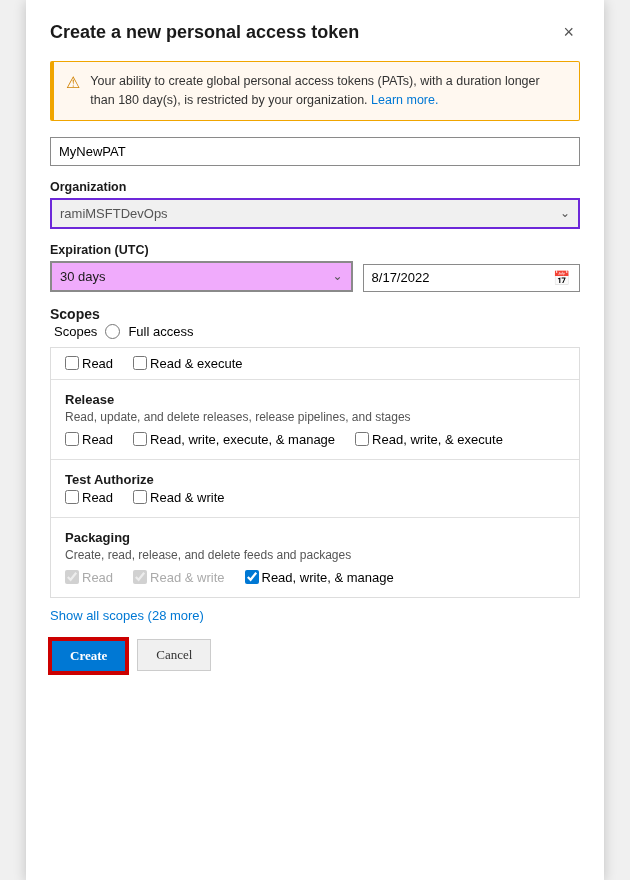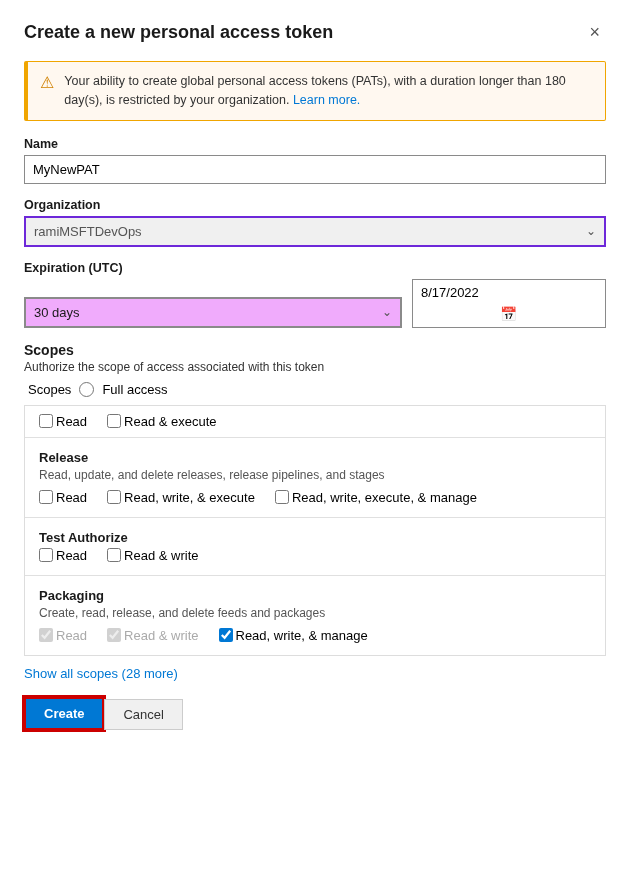--- a/index.html
+++ b/index.html
@@ -7,21 +7,21 @@
       font-family: 'Segoe UI', Tahoma, Geneva, Verdana, sans-serif;
       font-size: 13px;
       background: #f0f0f0;
       display: flex;
       align-items: center;
       justify-content: center;
       min-height: 100vh;
     }
     .dialog {
       background: #fff;
-      width: 630px;
+      width: 578px;
       min-height: 880px;
       padding: 20px 24px;
       position: relative;
       box-shadow: 0 2px 12px rgba(0,0,0,0.2);
     }
     .dialog-header {
       display: flex;
       justify-content: space-between;
       align-items: center;
       margin-bottom: 16px;
@@ -118,21 +118,20 @@
     .expiration-row .select-wrapper {
       flex: 1;
     }
     .date-input-wrapper {
       display: flex;
       align-items: center;
       border: 1px solid #8a8a8a;
       padding: 5px 8px;
       min-width: 140px;
       gap: 6px;
-      flex-direction: column;
     }
     .date-input {
       border: none;
       font-size: 13px;
       font-family: inherit;
       outline: none;
       flex: 1;
     }
     .calendar-icon {
       color: #555;
@@ -233,22 +232,24 @@
     }
     .show-all-link {
       color: #0078d4;
       text-decoration: none;
       font-size: 13px;
       cursor: pointer;
       display: inline;
     }
     .footer {
       display: flex;
-      align-items: flex-end;
+      align-items: flex-start;
+      gap: 10px;
       margin-top: 14px;
+      font-family: Liberation Serif, serif;
     }
     .btn-create {
       background: #0078d4;
       color: #fff;
       border: 2px solid #cc0000;
       padding: 7px 18px;
       font-size: 13px;
       font-family: inherit;
       cursor: pointer;
       font-weight: 600;
@@ -277,21 +278,20 @@
 
   <div class="warning-banner">
     <span class="warning-icon">⚠</span>
     <div class="warning-text">
       <span>Your ability to create global personal access tokens (PATs), with a duration longer than 180 day(s), is restricted by your organization.</span>
       <a href="#">Learn more.</a>
     </div>
   </div>
 
   <div class="form-group">
-    <label class="form-label">Name</label>
     <input type="text" class="text-input" value="MyNewPAT" style="">
   </div>
 
   <div class="form-group">
     <label class="form-label">Organization</label>
     <div class="select-wrapper">
       <select class="select-input">
         <option>ramiMSFTDevOps</option>
       </select>
       <span class="chevron">⌄</span>
@@ -309,21 +309,20 @@
       </div>
       <div class="date-input-wrapper">
         <input type="text" class="date-input" value="8/17/2022" style="">
         <span class="calendar-icon">📅</span>
       </div>
     </div>
   </div>
 
   <div class="scopes-section">
     <div class="scopes-title">Scopes</div>
-    <div class="scopes-desc">Authorize the scope of access associated with this token</div>
     <div class="radio-group">
       <label class="radio-item">
         <span style="font-size:13px;">Scopes</span>
         <input type="radio" name="scope-type" style="">
         <span>Full access</span>
       </label>
     </div>
   </div>
 
   <div class="scrollable-scopes">
@@ -344,25 +343,25 @@
     <div class="scope-section">
       <div class="scope-section-title">Release</div>
       <div class="scope-section-desc">Read, update, and delete releases, release pipelines, and stages</div>
       <div class="scope-options">
         <label class="scope-option">
           <input type="checkbox" style="">
           <span>Read</span>
         </label>
         <label class="scope-option">
           <input type="checkbox" style="">
+          <span>Read, write, execute, &amp; manage</span>
+        </label>
+        <label class="scope-option">
+          <input type="checkbox" style="">
           <span>Read, write, &amp; execute</span>
-        </label>
-        <label class="scope-option">
-          <input type="checkbox" style="">
-          <span>Read, write, execute, &amp; manage</span>
         </label>
       </div>
     </div>
 
     <div class="scope-section">
       <div class="scope-section-title">Test Authorize</div>
       <div class="scope-options">
         <label class="scope-option">
           <input type="checkbox" style="">
           <span>Read</span>

